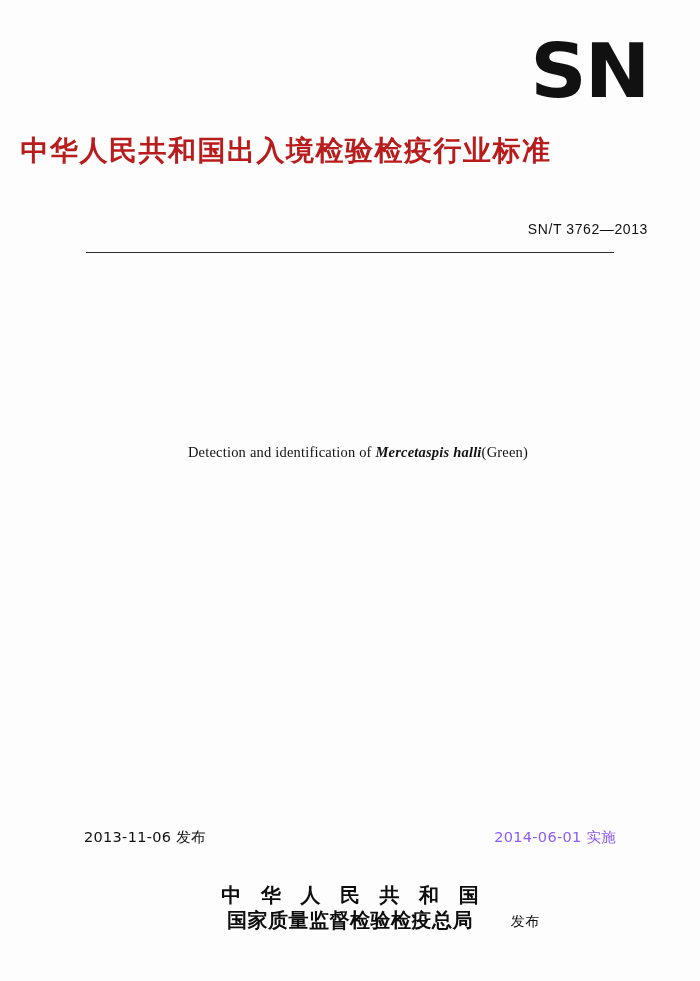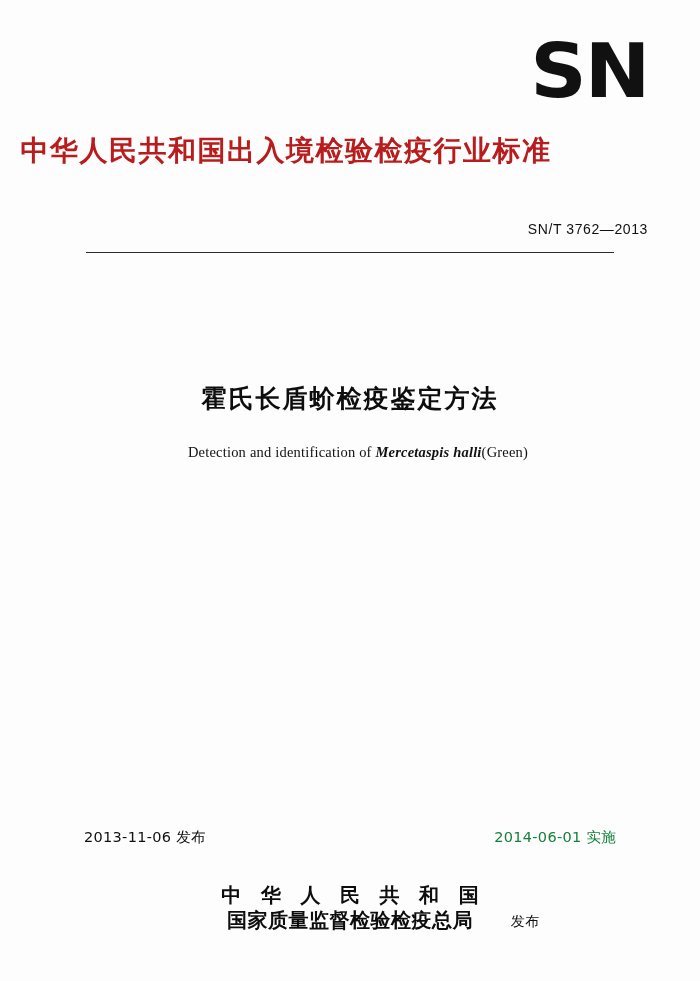--- a/index.html
+++ b/index.html
@@ -120,21 +120,21 @@
     font-size: 14.5px;
     color: #111111;
     letter-spacing: 0.3px;
   }
   .date-right {
     position: absolute;
     bottom: 134px;
     right: 84px;
     font-family: "DejaVu Sans", sans-serif;
     font-size: 14.5px;
-    color: #15803d;
+    color: #8b5cf6;
     letter-spacing: 0.3px;
   }
 
   
   .issuer {
     position: absolute;
     bottom: 48px;
     left: 0;
     width: 700px;
     text-align: center;
@@ -182,21 +182,20 @@
   <div class="logo-row">
     <span class="sn-logo">SN</span>
   </div>
 
   <div class="header-title">中华人民共和国出入境检验检疫行业标准</div>
 
   <div class="std-number">SN/T 3762—2013</div>
 
   <div class="rule"></div>
 
-  <div class="title-cn">霍氏长盾蚧检疫鉴定方法</div>
 
   <div class="title-en">
     <span>Detection and identification of </span><span class="sp-name">Mercetaspis halli</span><span class="paren">(Green)</span>
   </div>
 
   <div class="date-left">2013-11-06 发布</div>
   <div class="date-right">2014-06-01 实施</div>
 
   <div class="issuer">
     <span class="issuer-inner">

